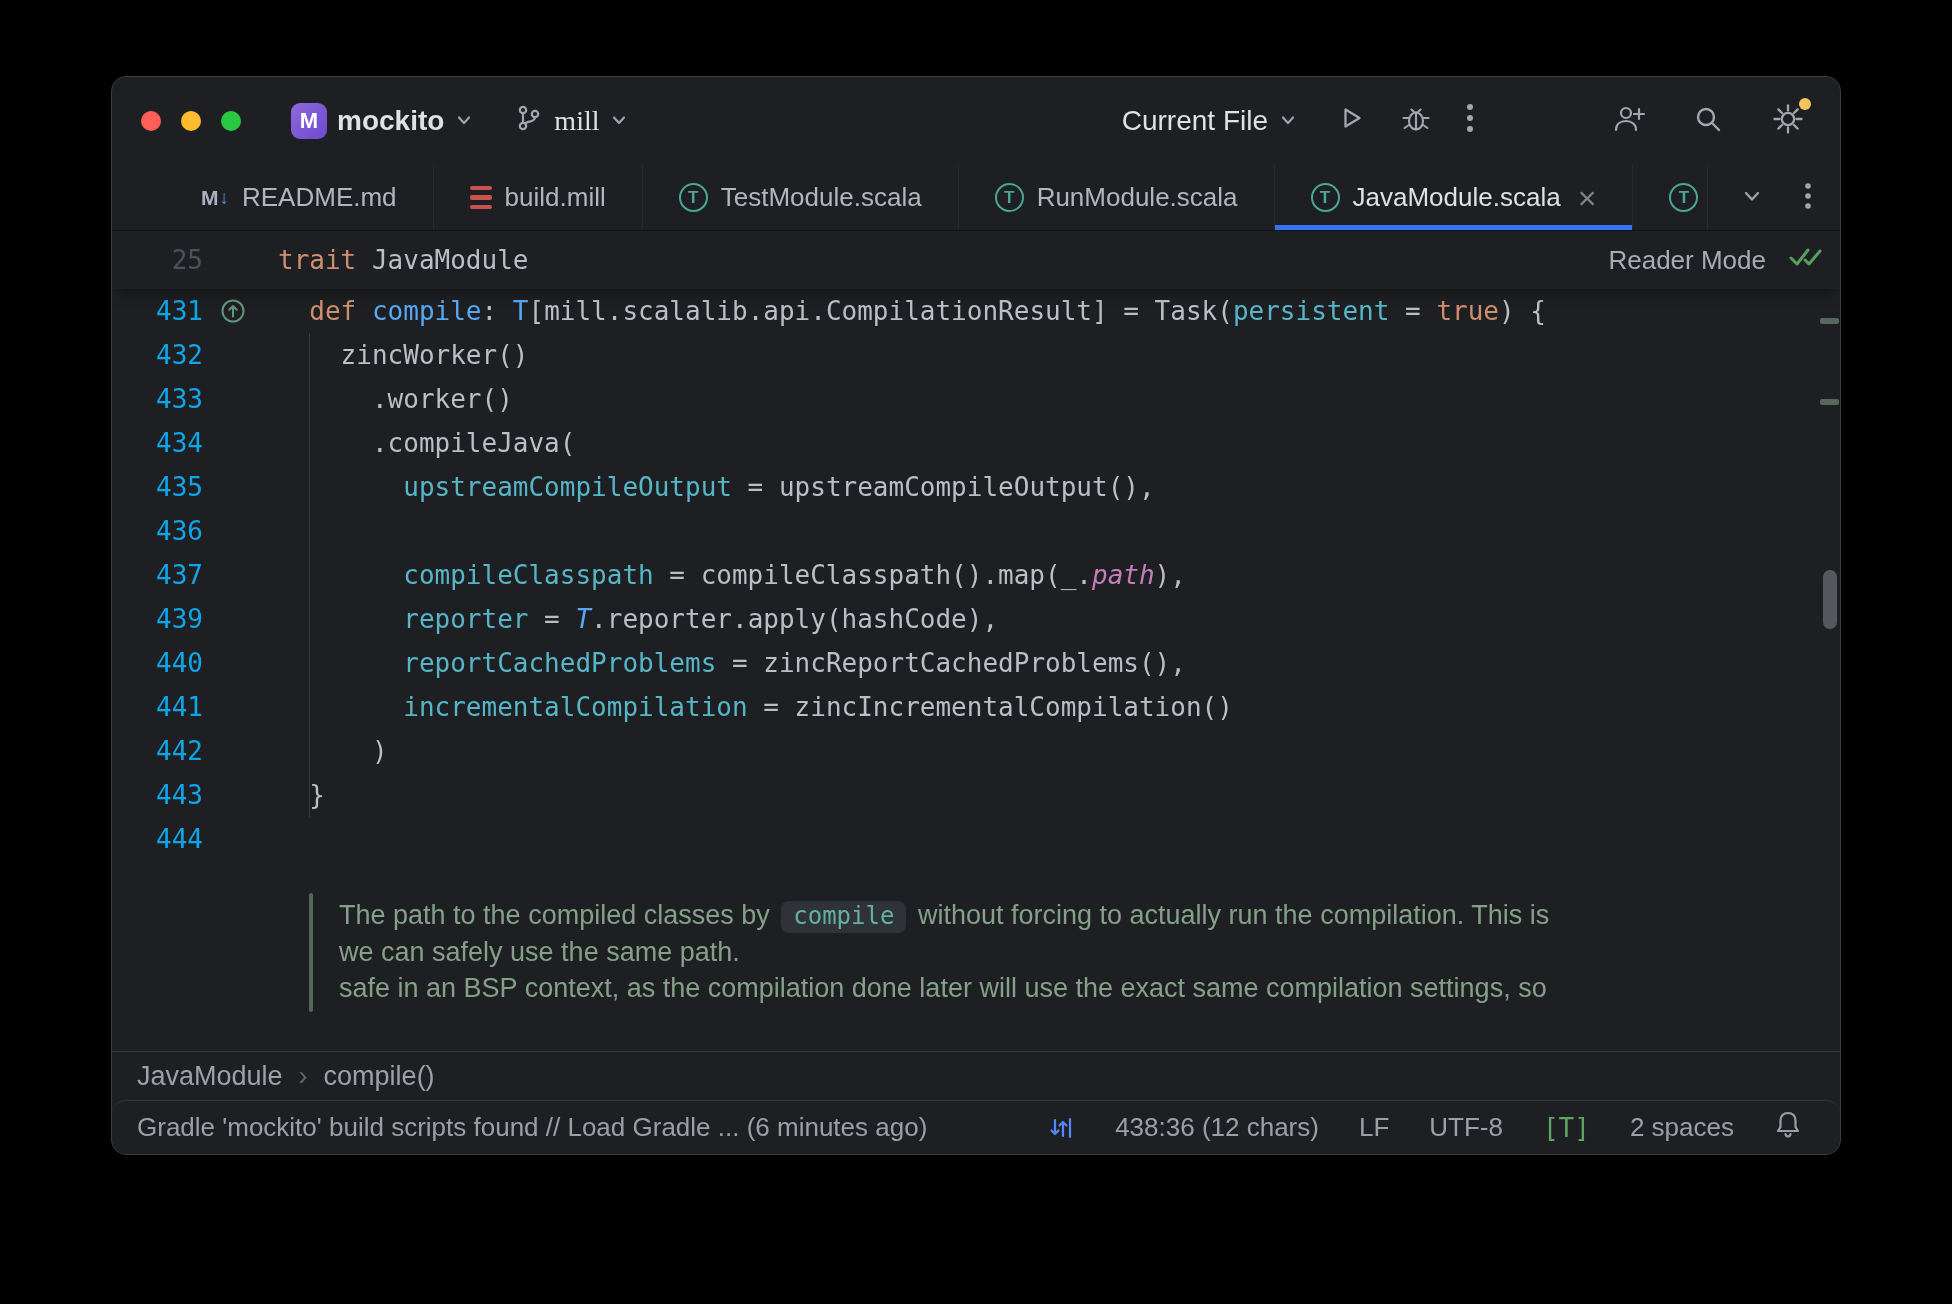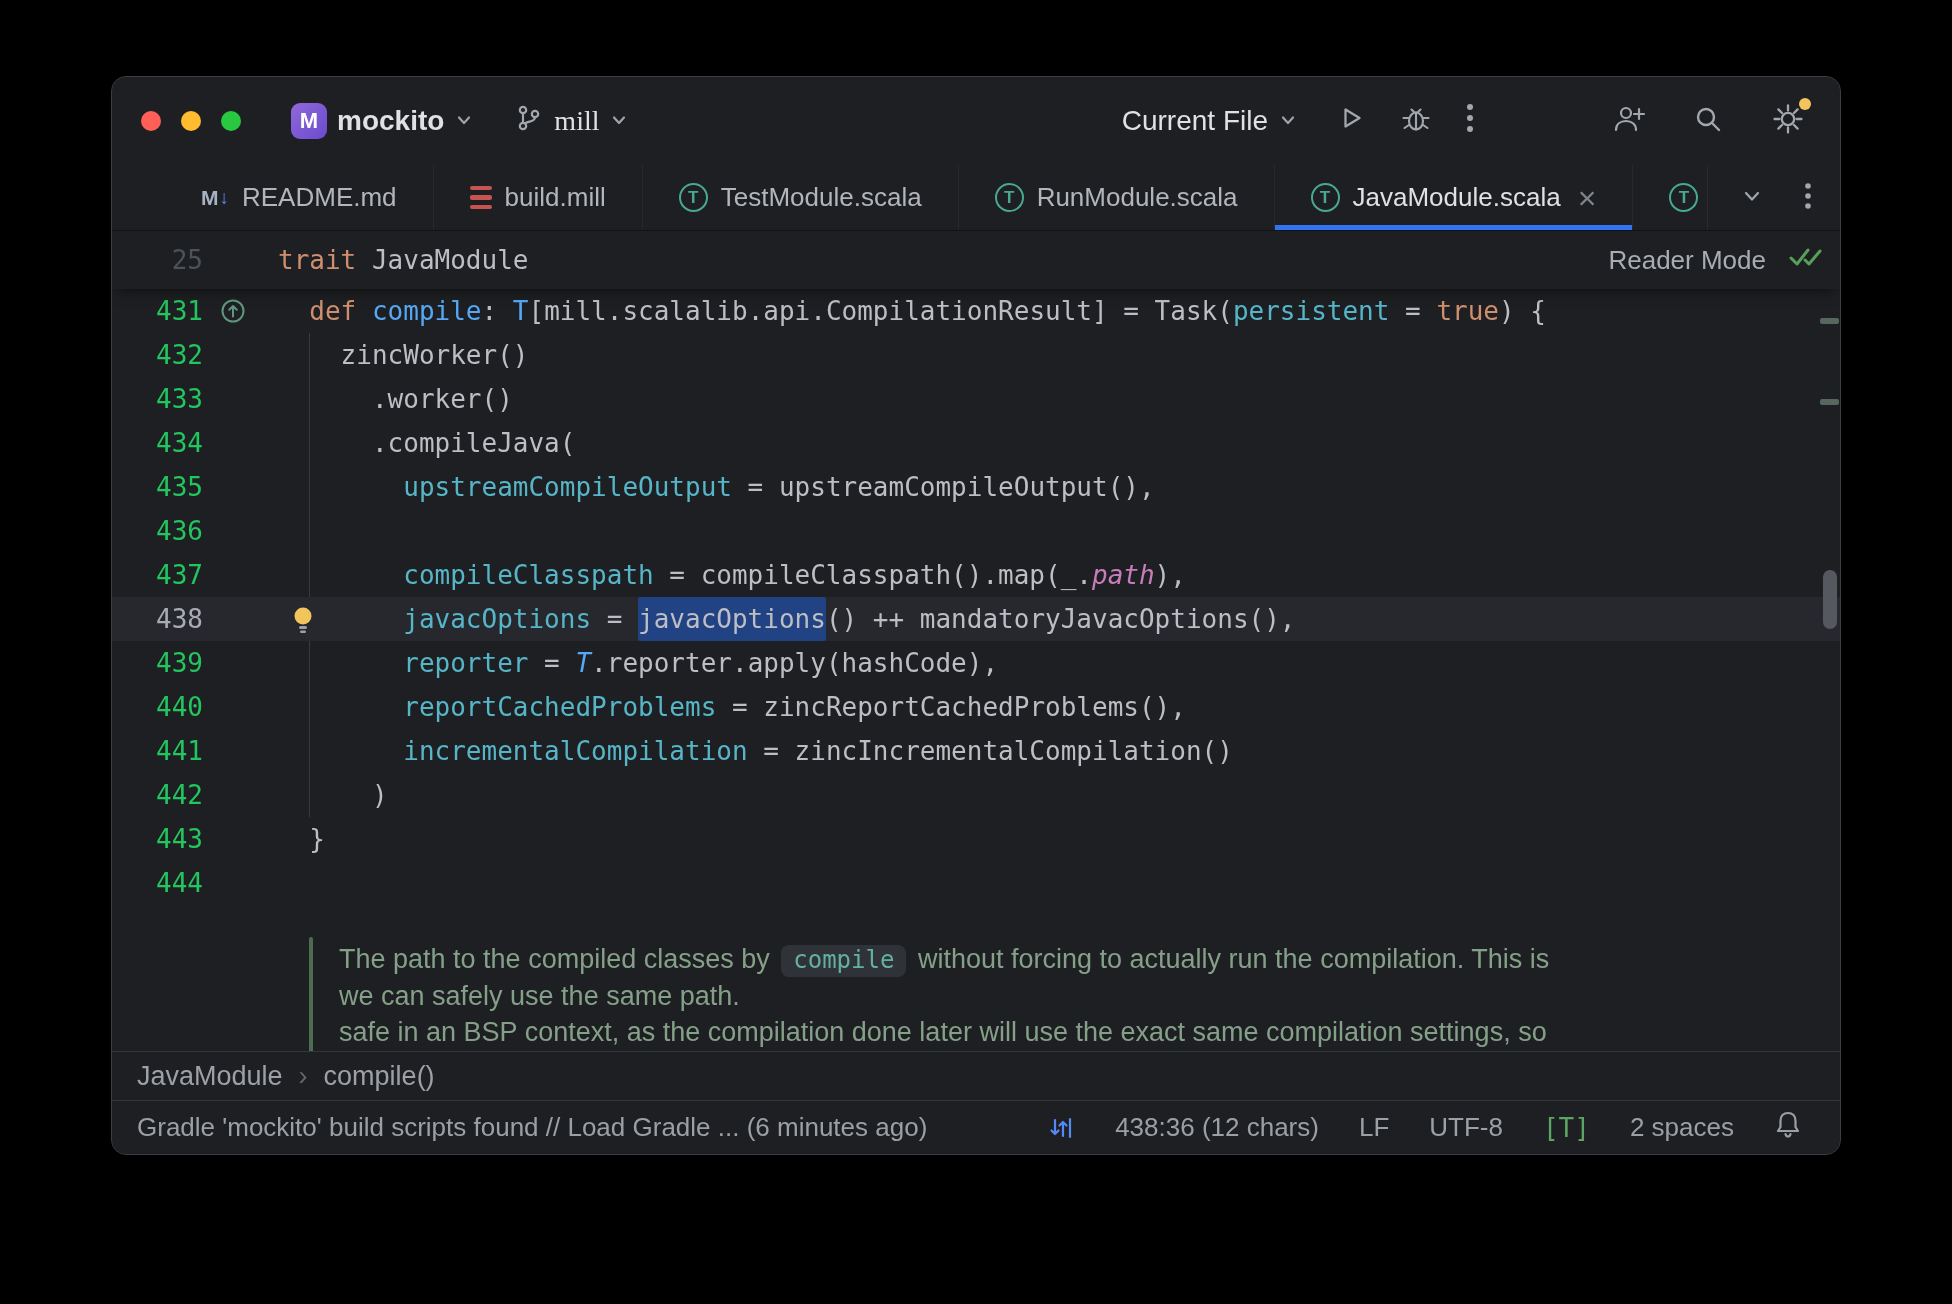--- a/index.html
+++ b/index.html
@@ -51,21 +51,21 @@
     font-family:"DejaVu Sans Mono",monospace;font-size:26px;}
   .sticky .ln{width:91px;text-align:right;color:#4d525a;flex:none;}
   .sticky-code{margin-left:75px;white-space:pre;}
   .reader{margin-left:auto;display:flex;align-items:center;gap:22px;padding-right:16px;
     font-family:"Liberation Sans",sans-serif;font-size:26px;color:#a8adb4;}
 
   
   .editorbody{flex:1;position:relative;overflow:hidden;}
   .codearea{position:relative;font-family:"DejaVu Sans Mono",monospace;font-size:26px;}
   .cl{display:flex;height:44px;line-height:44px;position:relative;}
-  .cl .ln{width:91px;text-align:right;color:#22c55e;flex:none;}
+  .cl .ln{width:91px;text-align:right;color:#0ea5e9;flex:none;}
   .cl .gi{width:44px;flex:none;position:relative;display:flex;align-items:center;justify-content:flex-end;}
   .cl .ct{padding-left:31px;white-space:pre;}
   .cl.current{background:#26282e;}
   .cl.current .ln{color:#a9acb2;}
   .sel{background:#214283;padding:7px 0;border-radius:2px;}
   .bulb{position:absolute;left:176px;top:6px;}
   .guide{position:absolute;left:197px;top:44px;width:1px;height:484px;background:#36393e;}
   .tk-plain{color:#bcbec4;}
   .tk-kw{color:#cf8e6d;}
   .tk-fn{color:#56a8f5;}
@@ -86,21 +86,21 @@
   .stripe-mark.m1{top:29px;}
   .stripe-mark.m2{top:110px;}
 
   
   .breadcrumbs{height:49px;flex:none;border-top:1px solid #34363b;display:flex;align-items:center;
     gap:16px;padding:0 25px;font-size:27px;color:#9da1a7;}
   .crumb-sep{color:#62666d;}
 
   
   .statusbar{height:54px;flex:none;border-top:1px solid #34363b;display:flex;align-items:center;
-    font-size:26px;color:#9ba0a7;padding:0 38px 0 25px;}
+    font-size:26px;color:#9ba0a7;padding:0 38px 0 25px;border-radius:14px;}
   .sb-right{margin-left:auto;display:flex;align-items:center;gap:40px;}
   .sb-item{white-space:nowrap;}
   .sb-t{color:#5da364;font-family:"DejaVu Sans Mono",monospace;}
 </style>
 </head>
 <body>
 
 <div class="window">
 
   <div class="titlebar">
@@ -305,30 +305,20 @@
         </div>
         <div class="cl">
           <span class="ln">436</span>
           <span class="gi"></span>
         </div>
         <div class="cl">
           <span class="ln">437</span>
           <span class="gi"></span>
           <span class="ct"><span class="tk-plain">        </span><span class="tk-named">compileClasspath</span><span class="tk-plain"> = compileClasspath().map(_.</span><span class="tk-field">path</span><span class="tk-plain">),</span></span>
         </div>
-        <div class="cl current">
-          <span class="ln">438</span>
-          <span class="gi"></span>
-          <span class="ct"><span class="tk-plain">        </span><span class="tk-named">javacOptions</span><span class="tk-plain"> = </span><span class="tk-plain sel">javacOptions</span><span class="tk-plain">() ++ mandatoryJavacOptions(),</span></span>
-          <span class="bulb"><svg width="30" height="32" viewBox="0 0 30 32">
-              <circle cx="15" cy="13" r="8.5" fill="#f2c55c"></circle>
-              <rect x="11" y="23" width="8" height="3" rx="1.5" fill="#9aa0a8"></rect>
-              <rect x="12" y="27.5" width="6" height="2.5" rx="1.2" fill="#9aa0a8"></rect>
-            </svg></span>
-        </div>
         <div class="cl">
           <span class="ln">439</span>
           <span class="gi"></span>
           <span class="ct"><span class="tk-plain">        </span><span class="tk-named">reporter</span><span class="tk-plain"> = </span><span class="tk-typei">T</span><span class="tk-plain">.reporter.apply(hashCode),</span></span>
         </div>
         <div class="cl">
           <span class="ln">440</span>
           <span class="gi"></span>
           <span class="ct"><span class="tk-plain">        </span><span class="tk-named">reportCachedProblems</span><span class="tk-plain"> = zincReportCachedProblems(),</span></span>
         </div>

